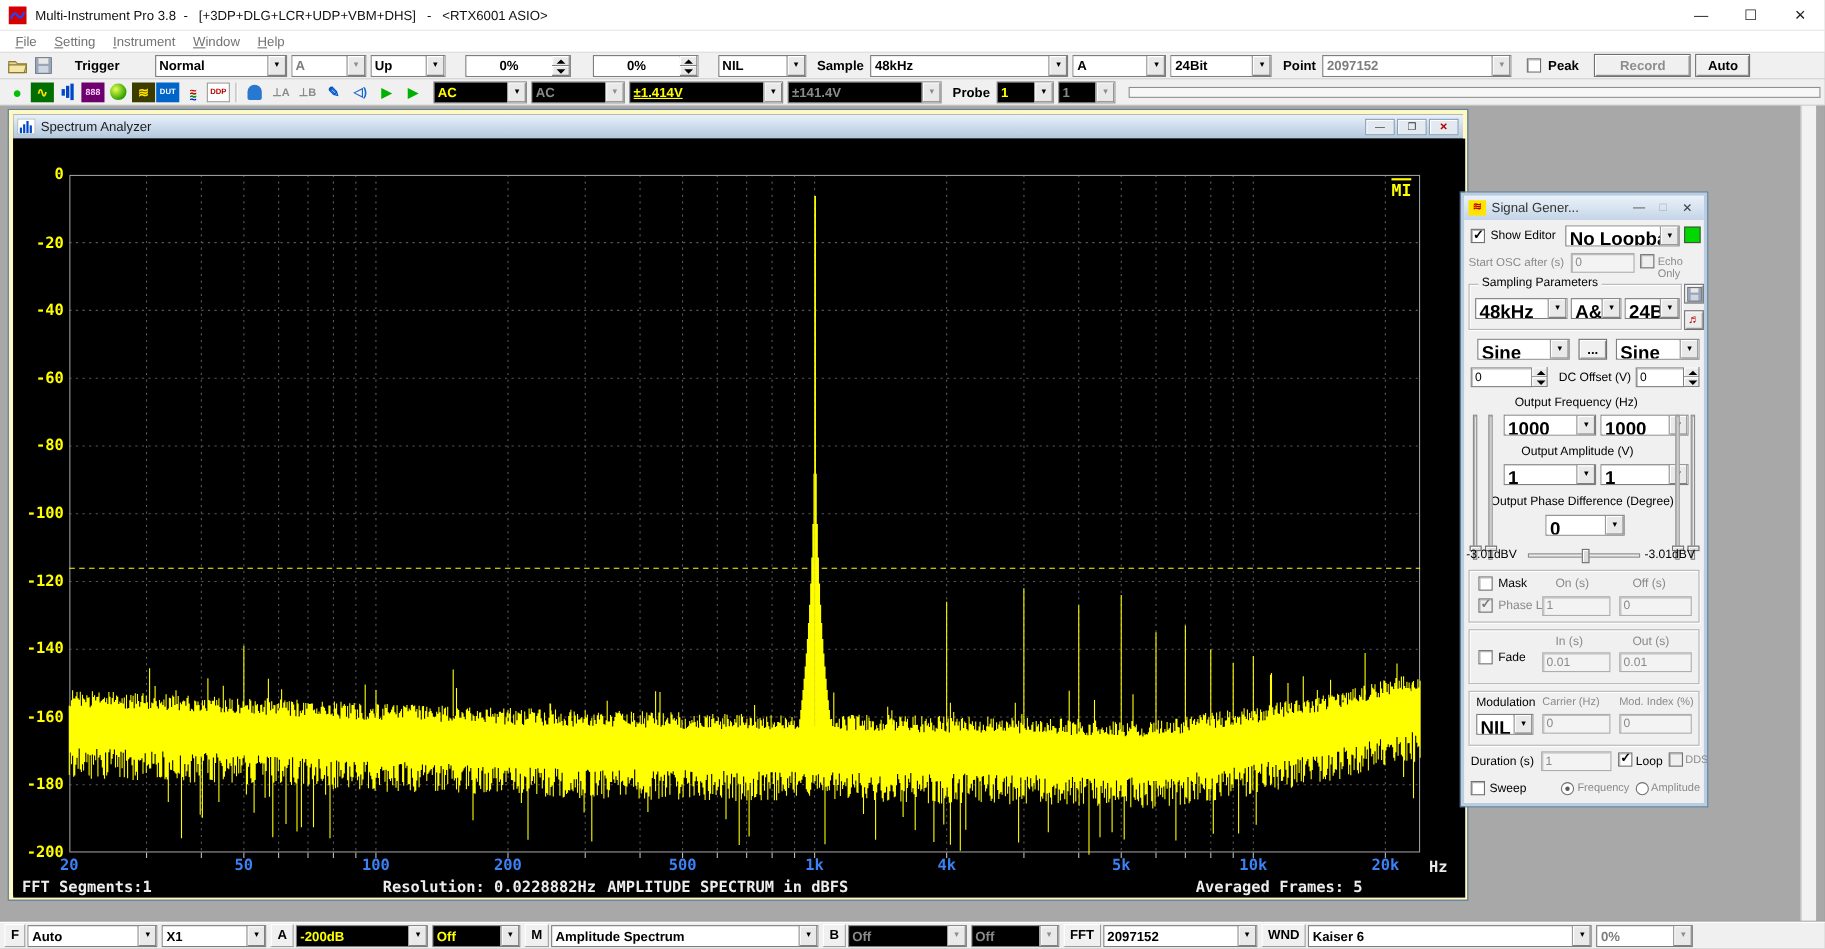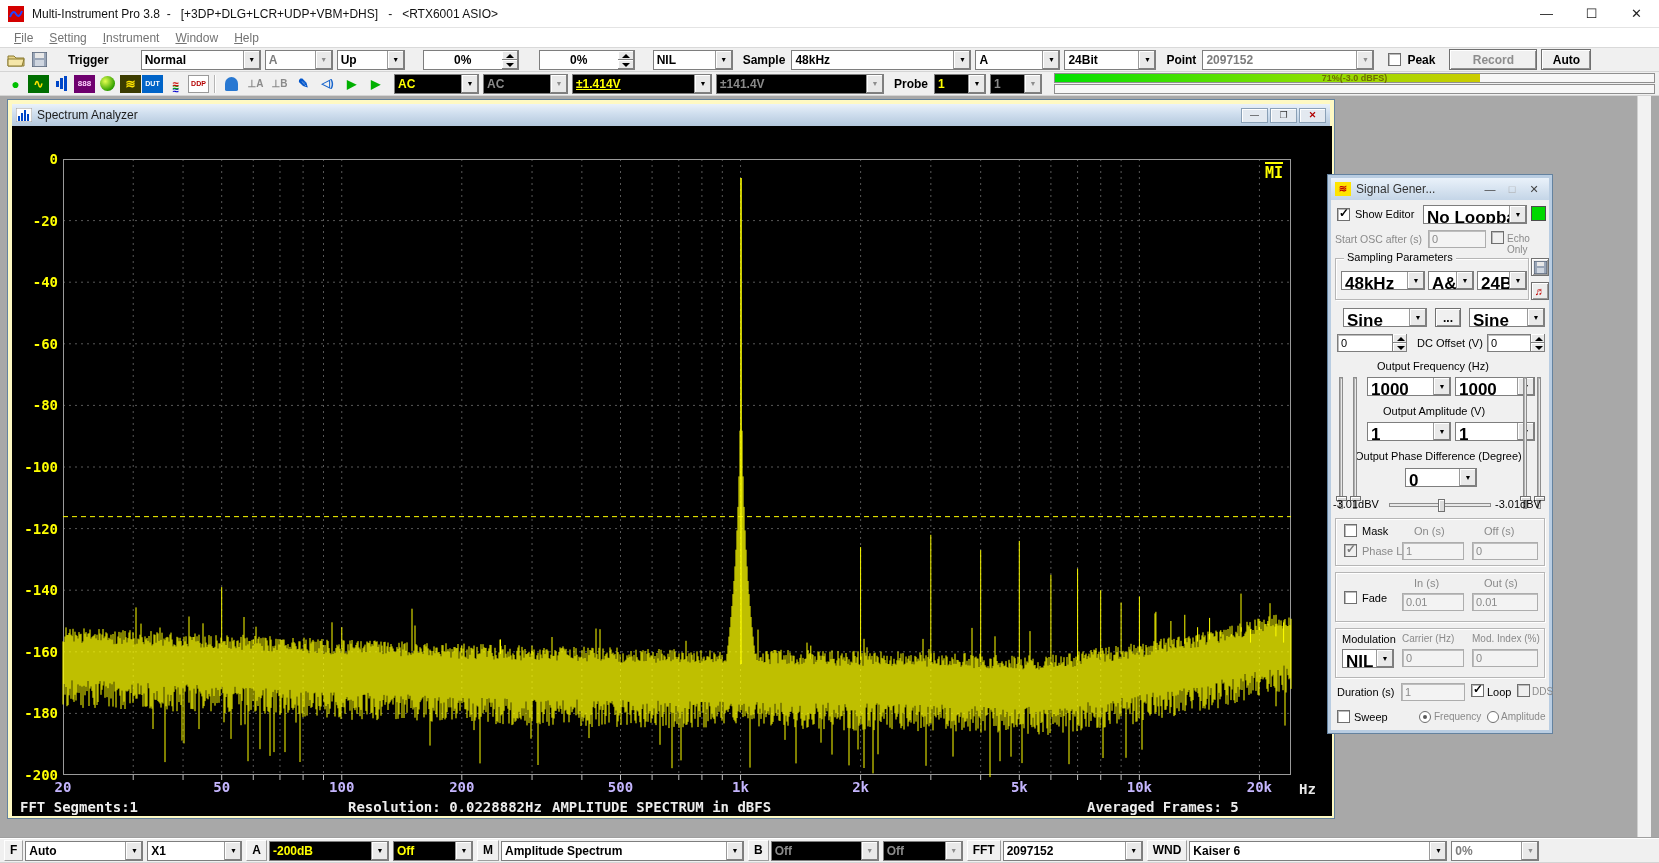--- a/index.html
+++ b/index.html
@@ -78,21 +78,21 @@
   
   .sa-win { position:absolute; left:8px; top:4px; width:1326px; height:718px; border:4px solid #fef9c3; outline:1px solid #64829f; background:#000; }
   .child-title { height:22px; background:linear-gradient(180deg,#eaf2fa 0%,#cfdeee 45%,#b4c8dc 100%); display:flex; align-items:center; padding:0 4px; font-size:12px; color:#1c1c1c; }
   .child-title .ct-icon { width:16px; height:14px; margin-right:5px; flex:none; }
   .ct-btns { margin-left:auto; display:flex; gap:2px; }
   .ct-btn { width:27px; height:15px; background:#e3e9f0; border:1px solid #8aa0b6; box-shadow:inset 1px 1px 0 #fff; font-size:9px; display:flex; align-items:center; justify-content:center; color:#333; }
   .ct-btn.close { color:#b00000; font-weight:700; }
   .sa-content { position:relative; width:1320px; height:690px; background:#000; font-family:"DejaVu Sans Mono", monospace; }
   .readout { position:absolute; left:5px; top:4px; font:700 14px "DejaVu Sans Mono", monospace; color:#ffff00; white-space:pre; letter-spacing:-0.4px; }
   .ylab { position:absolute; width:42px; text-align:right; font:700 14px "DejaVu Sans Mono", monospace; color:#ffff00; }
-  .xlab { position:absolute; width:44px; text-align:center; font:700 14px "DejaVu Sans Mono", monospace; color:#c4b5fd; }
+  .xlab { position:absolute; width:44px; text-align:center; font:700 14px "DejaVu Sans Mono", monospace; color:#3b82f6; }
   .axis-unit { position:absolute; left:1287px; top:655px; font:700 14px "DejaVu Sans Mono", monospace; color:#e8e8e8; }
   .mi-logo { position:absolute; left:1253px; top:36px; font:700 15px "DejaVu Sans Mono", monospace; color:#ffff00; border-top:2px solid #ffff00; padding-top:0; }
   .sa-status span { position:absolute; top:673px; font:700 14px "DejaVu Sans Mono", monospace; color:#ececec; white-space:pre; }
 
   
   .sg-win { position:absolute; left:1328px; top:79px; width:224px; height:558px; border:3px solid #b9cde2; outline:1px solid #64829f; background:#f0f0f0; }
   .sg-title { height:22px; background:linear-gradient(180deg,#eaf2fa,#c4d5e7); display:flex; align-items:center; padding:0 4px; font-size:12px; color:#333; }
   .sg-title .ct-icon { width:16px; height:14px; background:#ffe400; margin-right:5px; color:#c00000; font-size:10px; font-weight:700; text-align:center; line-height:13px; flex:none;}
   .sg-btn { width:22px; text-align:center; color:#444; font-size:11px; }
   .sg-btn.dim { color:#aaa; }
@@ -243,38 +243,34 @@
       <span class="carrow"></span>
   </div>
   <div class="combo dark disabled" style="width:85px">
     <span class="cfield">AC</span>
       <span class="carrow"></span>
   </div>
   <div class="combo dark" style="width:140px">
     <span class="cfield" style="text-decoration:underline">±1.414V</span>
       <span class="carrow"></span>
   </div>
-  <div class="combo dark disabled" style="width:168px">
+  <div class="combo dark disabled" style="width:140px">
     <span class="cfield">±141.4V</span>
       <span class="carrow"></span>
   </div>
   <span class="tlabel">Probe</span>
   <div class="combo dark" style="width:52px">
     <span class="cfield">1</span>
       <span class="carrow"></span>
   </div>
   <div class="combo dark disabled" style="width:52px">
     <span class="cfield">1</span>
       <span class="carrow"></span>
   </div>
   <div class="meter-wrap">
-    <div class="meter">
-      <div class="meter-fill" id="meter-fill-a" style="width: 71%;"></div>
-      <div class="meter-text">71%(-3.0 dBFS)</div>
-    </div>
     <div class="meter"></div>
   </div>
 </div>
 
 <div class="client">
 
   <div class="sa-win">
     <div class="child-title">
       <span class="ct-icon">
         <svg width="16" height="14" viewBox="0 0 16 14">
@@ -374,21 +370,21 @@
           <span class="ylab" style="left: 4px; top: 456.2px;">-140</span>
           <span class="ylab" style="left: 4px; top: 517.8px;">-160</span>
           <span class="ylab" style="left: 4px; top: 579.4px;">-180</span>
           <span class="ylab" style="left: 4px; top: 641px;">-200</span>
           <span class="xlab" style="left: 29px; top: 653px;">20</span>
           <span class="xlab" style="left: 187.701px; top: 653px;">50</span>
           <span class="xlab" style="left: 307.754px; top: 653px;">100</span>
           <span class="xlab" style="left: 427.807px; top: 653px;">200</span>
           <span class="xlab" style="left: 586.509px; top: 653px;">500</span>
           <span class="xlab" style="left: 706.562px; top: 653px;">1k</span>
-          <span class="xlab" style="left: 826.615px; top: 653px;">2k</span>
+          <span class="xlab" style="left: 826.615px; top: 653px;">4k</span>
           <span class="xlab" style="left: 985.316px; top: 653px;">5k</span>
           <span class="xlab" style="left: 1105.37px; top: 653px;">10k</span>
           <span class="xlab" style="left: 1225.42px; top: 653px;">20k</span>
         </div>
       <div class="axis-unit">Hz</div>
       <div class="sa-status">
         <span style="left:8px">FFT Segments:1</span>
         <span style="left:336px">Resolution: 0.0228882Hz</span>
         <span style="left:540px">AMPLITUDE SPECTRUM in dBFS</span>
         <span style="left:1075px">Averaged Frames: 5</span>

